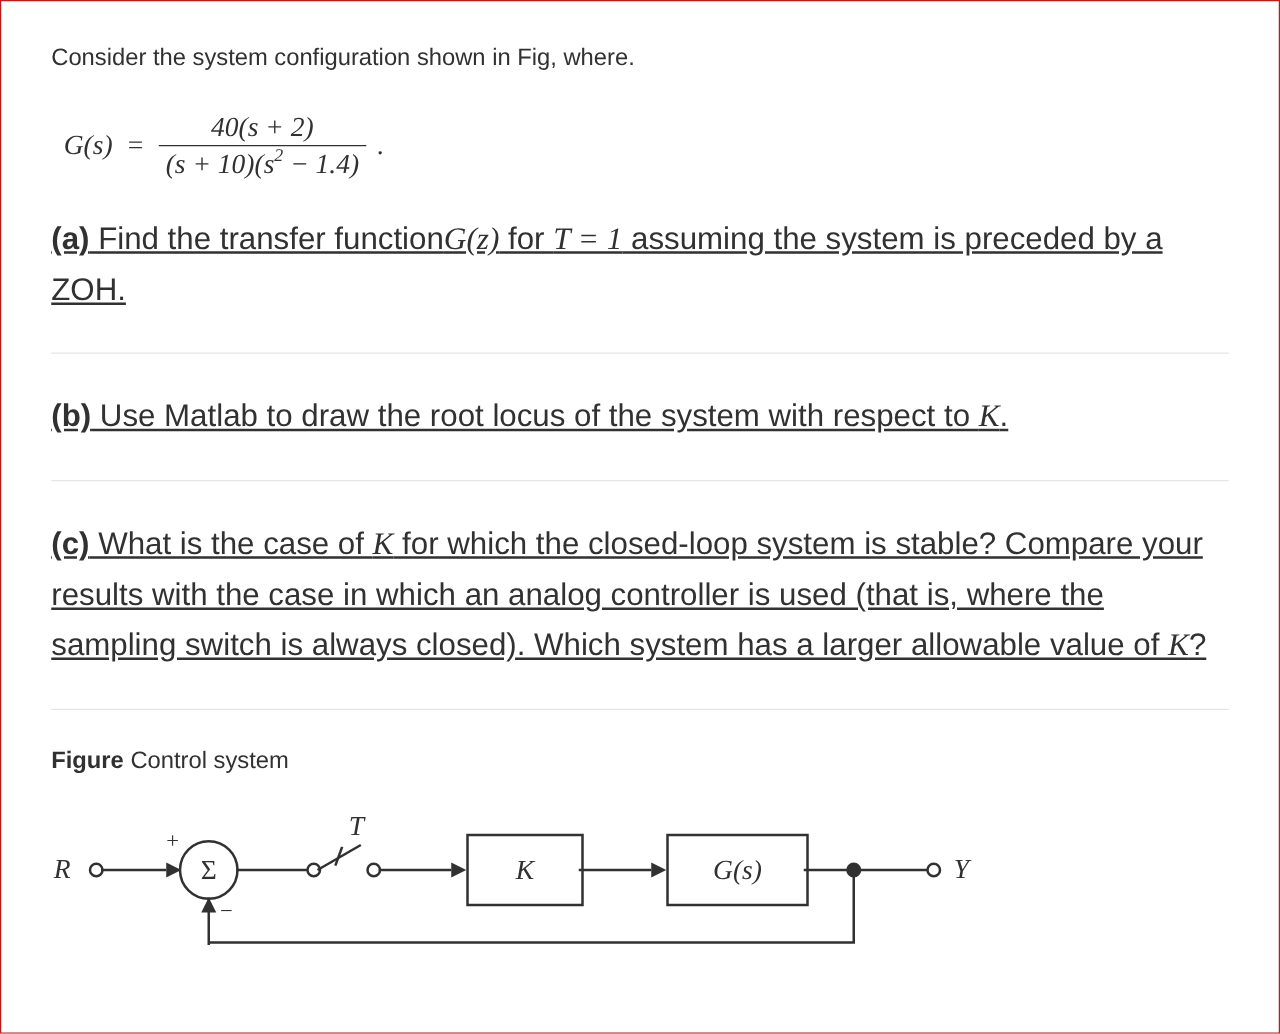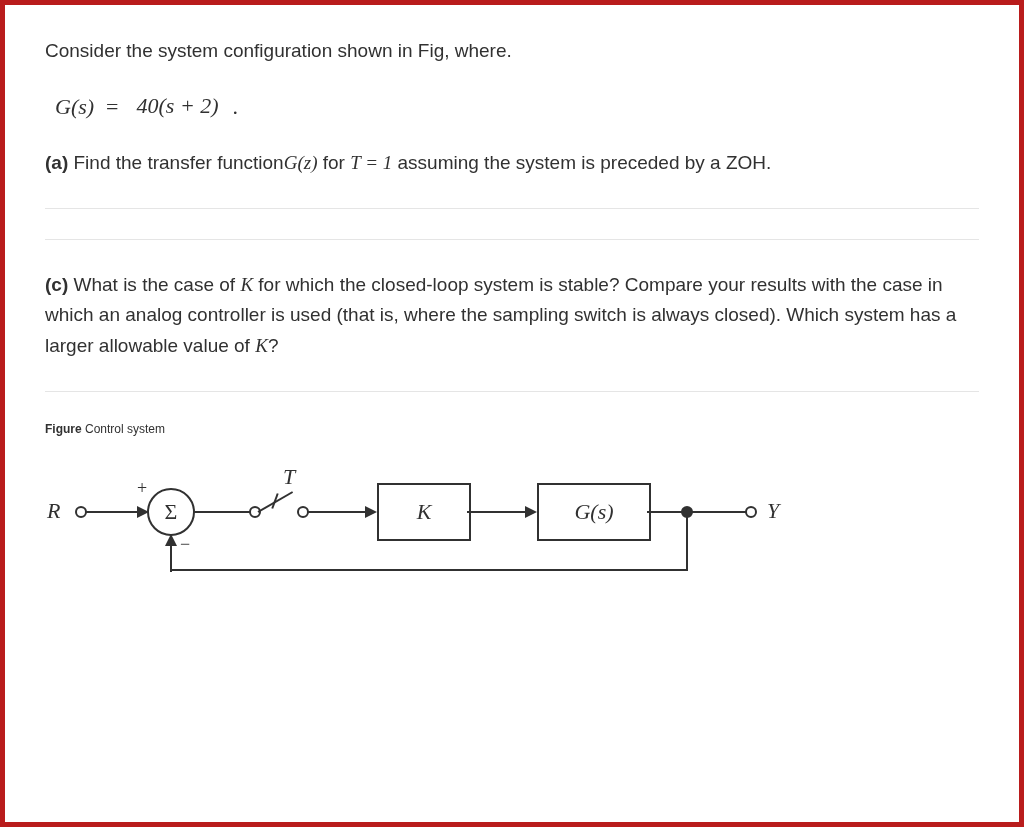--- a/index.html
+++ b/index.html
@@ -7,21 +7,21 @@
     padding: 0;
     background: #fff;
     font-family: Arial, Helvetica, sans-serif;
     color: #313131;
   }
   .page {
     width: 1024px;
     min-height: 827px;
     box-sizing: border-box;
     padding: 32px 40px 40px 40px;
-    border: 5px solid #b91c1c;
+    border: 1px solid #b91c1c;
   }
   .intro {
     font-size: 19px;
     line-height: 1.5;
     margin-bottom: 28px;
   }
   .equation {
     font-family: "Times New Roman", Times, serif;
     font-size: 22px;
     display: flex;
@@ -48,39 +48,40 @@
     padding: 2px 6px 0 6px;
     border-top: 1.5px solid #313131;
   }
   .sup {
     font-size: 0.65em;
     vertical-align: super;
     position: relative;
     top: -1px;
   }
   .section {
-    font-size: 19px;
+    font-size: 25px;
     line-height: 1.6;
     margin-bottom: 0;
     padding-bottom: 30px;
+    text-decoration: underline;
   }
   .divider {
     border: none;
     border-top: 1px solid #e5e5e5;
     margin: 0 0 30px 0;
   }
   .bold {
     font-weight: bold;
   }
   .ital {
     font-style: italic;
     font-family: "Times New Roman", Times, serif;
   }
   .figlabel {
-    font-size: 12px;
+    font-size: 19px;
     margin: 6px 0 16px 0;
   }
   
   .diagram {
     position: relative;
     width: 780px;
     height: 140px;
     font-family: "Times New Roman", Times, serif;
     font-size: 22px;
   }
@@ -163,30 +164,34 @@
 
 <div class="page">
 
   <div class="intro">Consider the system configuration shown in Fig, where.</div>
 
   <div class="equation">
     <span class="lhs"><span class="ital">G(s)</span></span>
     <span class="eq-sign">=</span>
     <span class="frac">
       <span class="num"><span class="ital">40(<span>s</span> + 2)</span></span>
+      <span class="den"><span class="ital">(<span>s</span> + 10)(<span>s</span><span class="sup">2</span> − 1.4)</span></span>
     </span>
     <span>.</span>
   </div>
 
   <div class="section">
     <span class="bold">(a)</span><span> Find the transfer function</span><span class="ital">G(z)</span><span> for </span><span class="ital">T = 1</span><span> assuming the system is preceded by a ZOH.</span>
   </div>
 
   <hr class="divider">
 
+  <div class="section">
+    <span class="bold">(b)</span><span> Use Matlab to draw the root locus of the system with respect to </span><span class="ital">K</span><span>.</span>
+  </div>
 
   <hr class="divider">
 
   <div class="section">
     <span class="bold">(c)</span><span> What is the case of </span><span class="ital">K</span><span> for which the closed-loop system is stable? Compare your results with the case in which an analog controller is used (that is, where the sampling switch is always closed). Which system has a larger allowable value of </span><span class="ital">K</span><span>?</span>
   </div>
 
   <hr class="divider">
 
 

